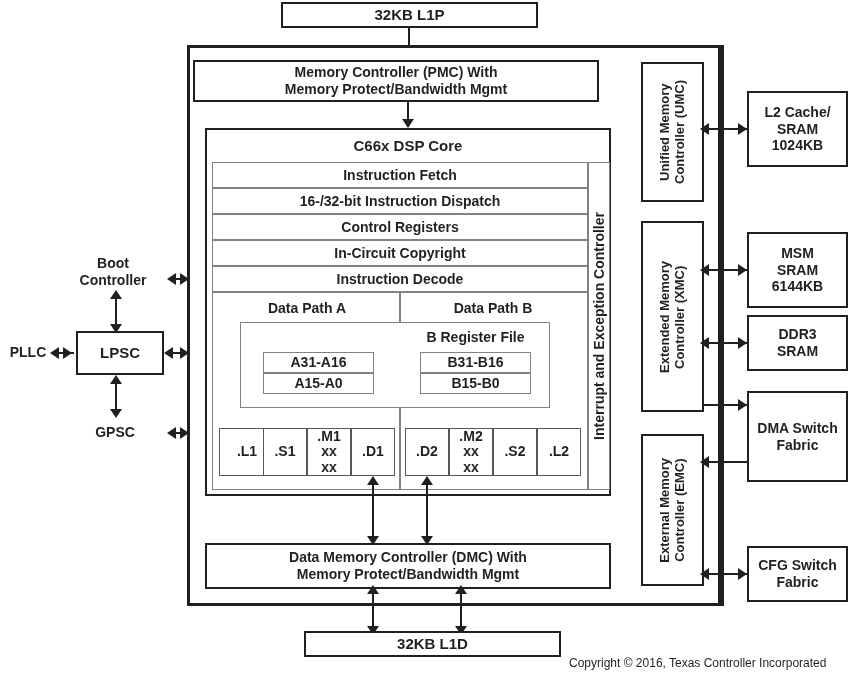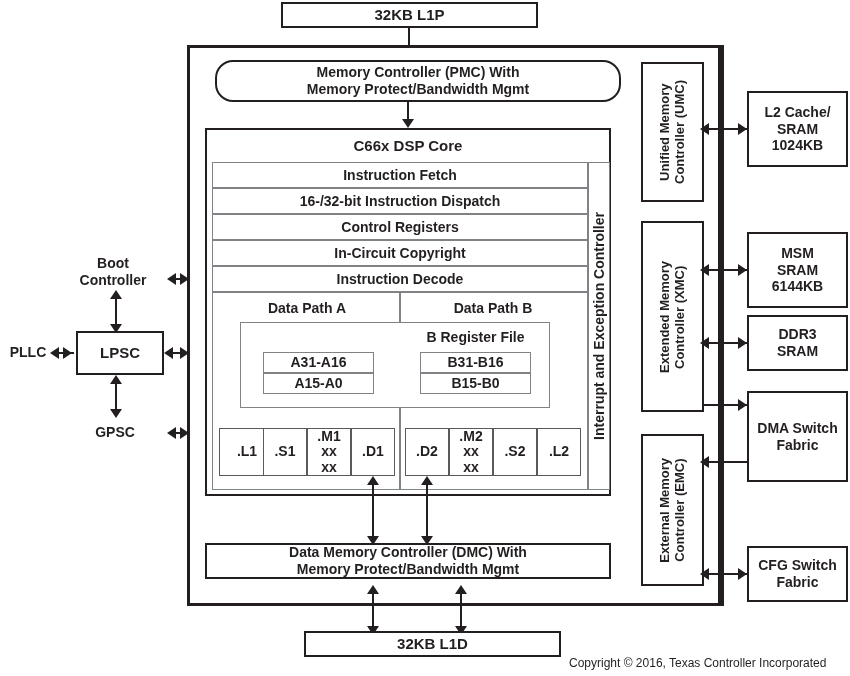--- a/index.html
+++ b/index.html
@@ -112,21 +112,21 @@
 
   <div class="box bd-med b-strong f15" style="left:281px; top:2px; width:257px; height:26px;">
     <span>32KB L1P</span>
   </div>
 
   <div class="ln ln-v" style="left:408px; top:28px; width:2px; height:31px;"></div>
   <div class="ah ah-down" style="left:403px; top:55px;"></div>
 
   <div class="box bd-thick" style="left:187px; top:45px; width:534px; height:561px;"></div>
 
-  <div class="box bd-med b-strong f14" style="left:215px; top:60px; width:406px; height:42px; flex-direction:column;border-radius:18px;">
+  <div class="box bd-med b-strong f14" style="left:193px; top:60px; width:406px; height:42px; flex-direction:column;">
     <span>Memory Controller (PMC) With</span>
     <span>Memory Protect/Bandwidth Mgmt</span>
   </div>
 
   <div class="ln ln-v" style="left:407px; top:102px; width:2px; height:23px;"></div>
   <div class="ah ah-down" style="left:402px; top:119px;"></div>
 
   <div class="box bd-med" style="left:205px; top:128px; width:406px; height:368px;"></div>
 
   <div class="box b-strong f15" style="left:212px; top:134px; width:392px; height:24px;">
@@ -214,21 +214,21 @@
   </div>
 
   <div class="ln ln-v" style="left:372px; top:478px; width:2px; height:64px;"></div>
   <div class="ah ah-up" style="left:367px; top:476px;"></div>
   <div class="ah ah-down" style="left:367px; top:536px;"></div>
 
   <div class="ln ln-v" style="left:426px; top:478px; width:2px; height:64px;"></div>
   <div class="ah ah-up" style="left:421px; top:476px;"></div>
   <div class="ah ah-down" style="left:421px; top:536px;"></div>
 
-  <div class="box bd-med b-strong f14" style="left:205px; top:543px; width:406px; height:36px; flex-direction:column;">
+  <div class="box bd-med b-strong f14" style="left:205px; top:543px; width:406px; height:46px; flex-direction:column;">
     <span>Data Memory Controller (DMC) With</span>
     <span>Memory Protect/Bandwidth Mgmt</span>
   </div>
 
   <div class="ln ln-v" style="left:372px; top:588px; width:2px; height:44px;"></div>
   <div class="ah ah-up" style="left:367px; top:585px;"></div>
   <div class="ah ah-down" style="left:367px; top:626px;"></div>
 
   <div class="ln ln-v" style="left:460px; top:588px; width:2px; height:44px;"></div>
   <div class="ah ah-up" style="left:455px; top:585px;"></div>

